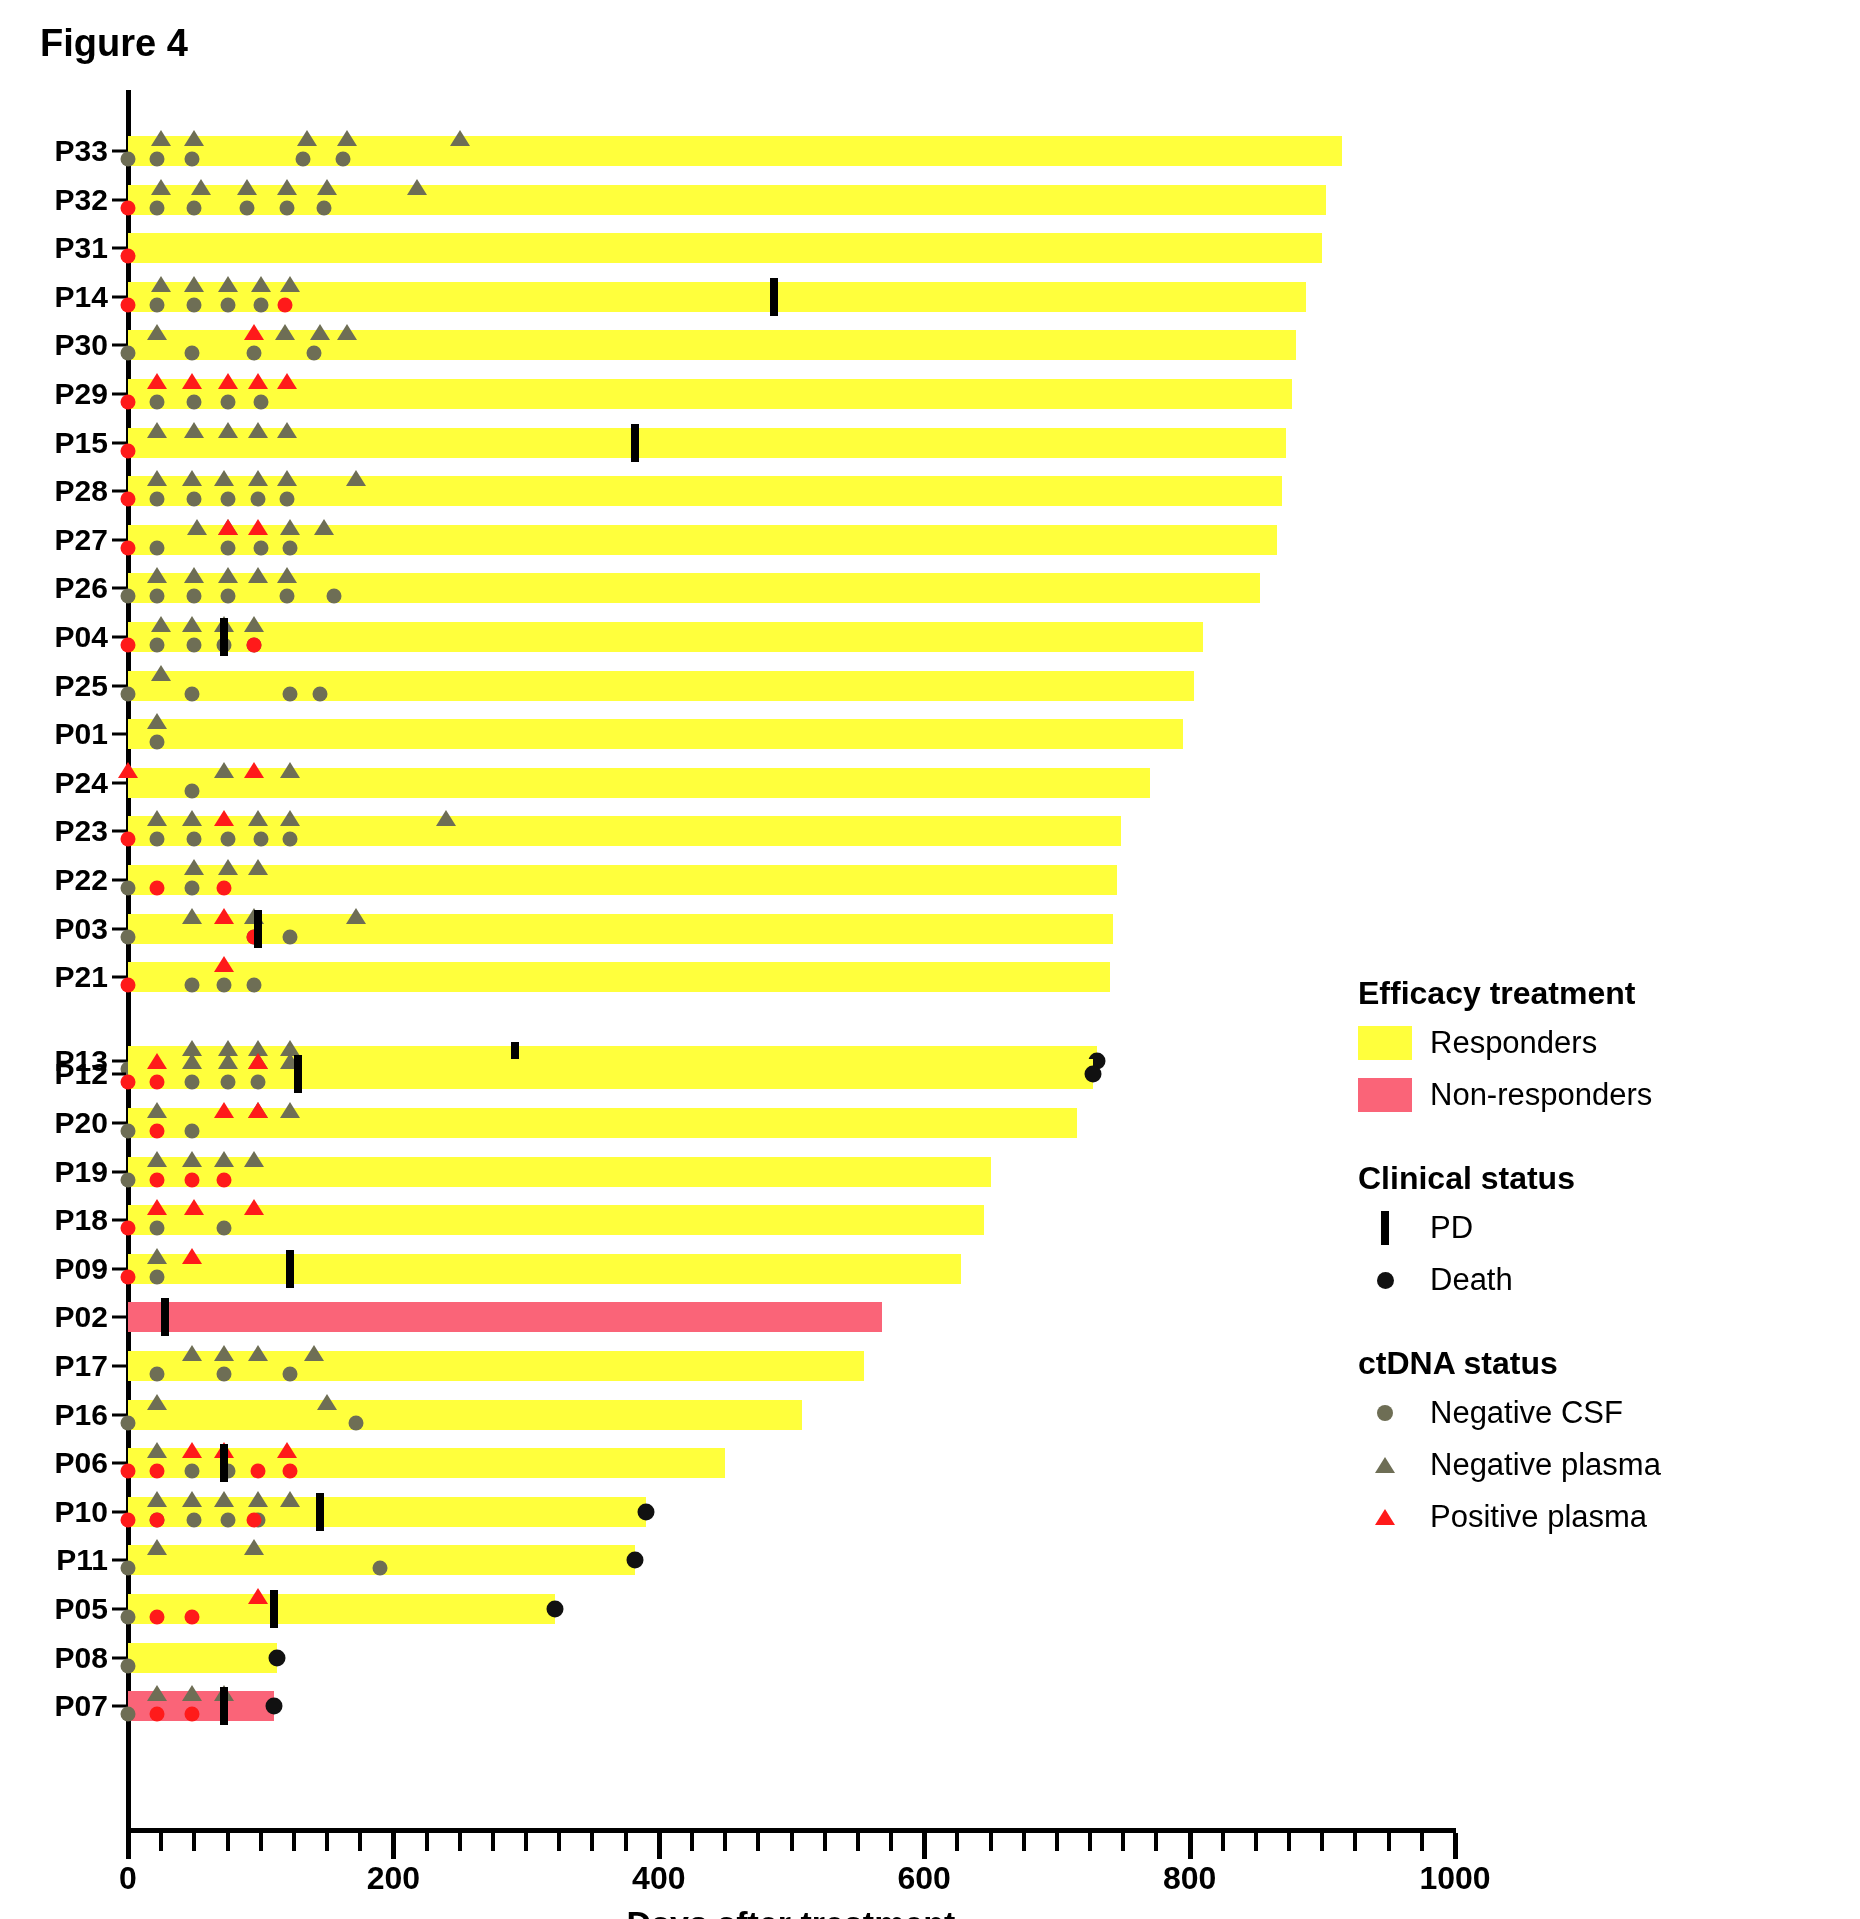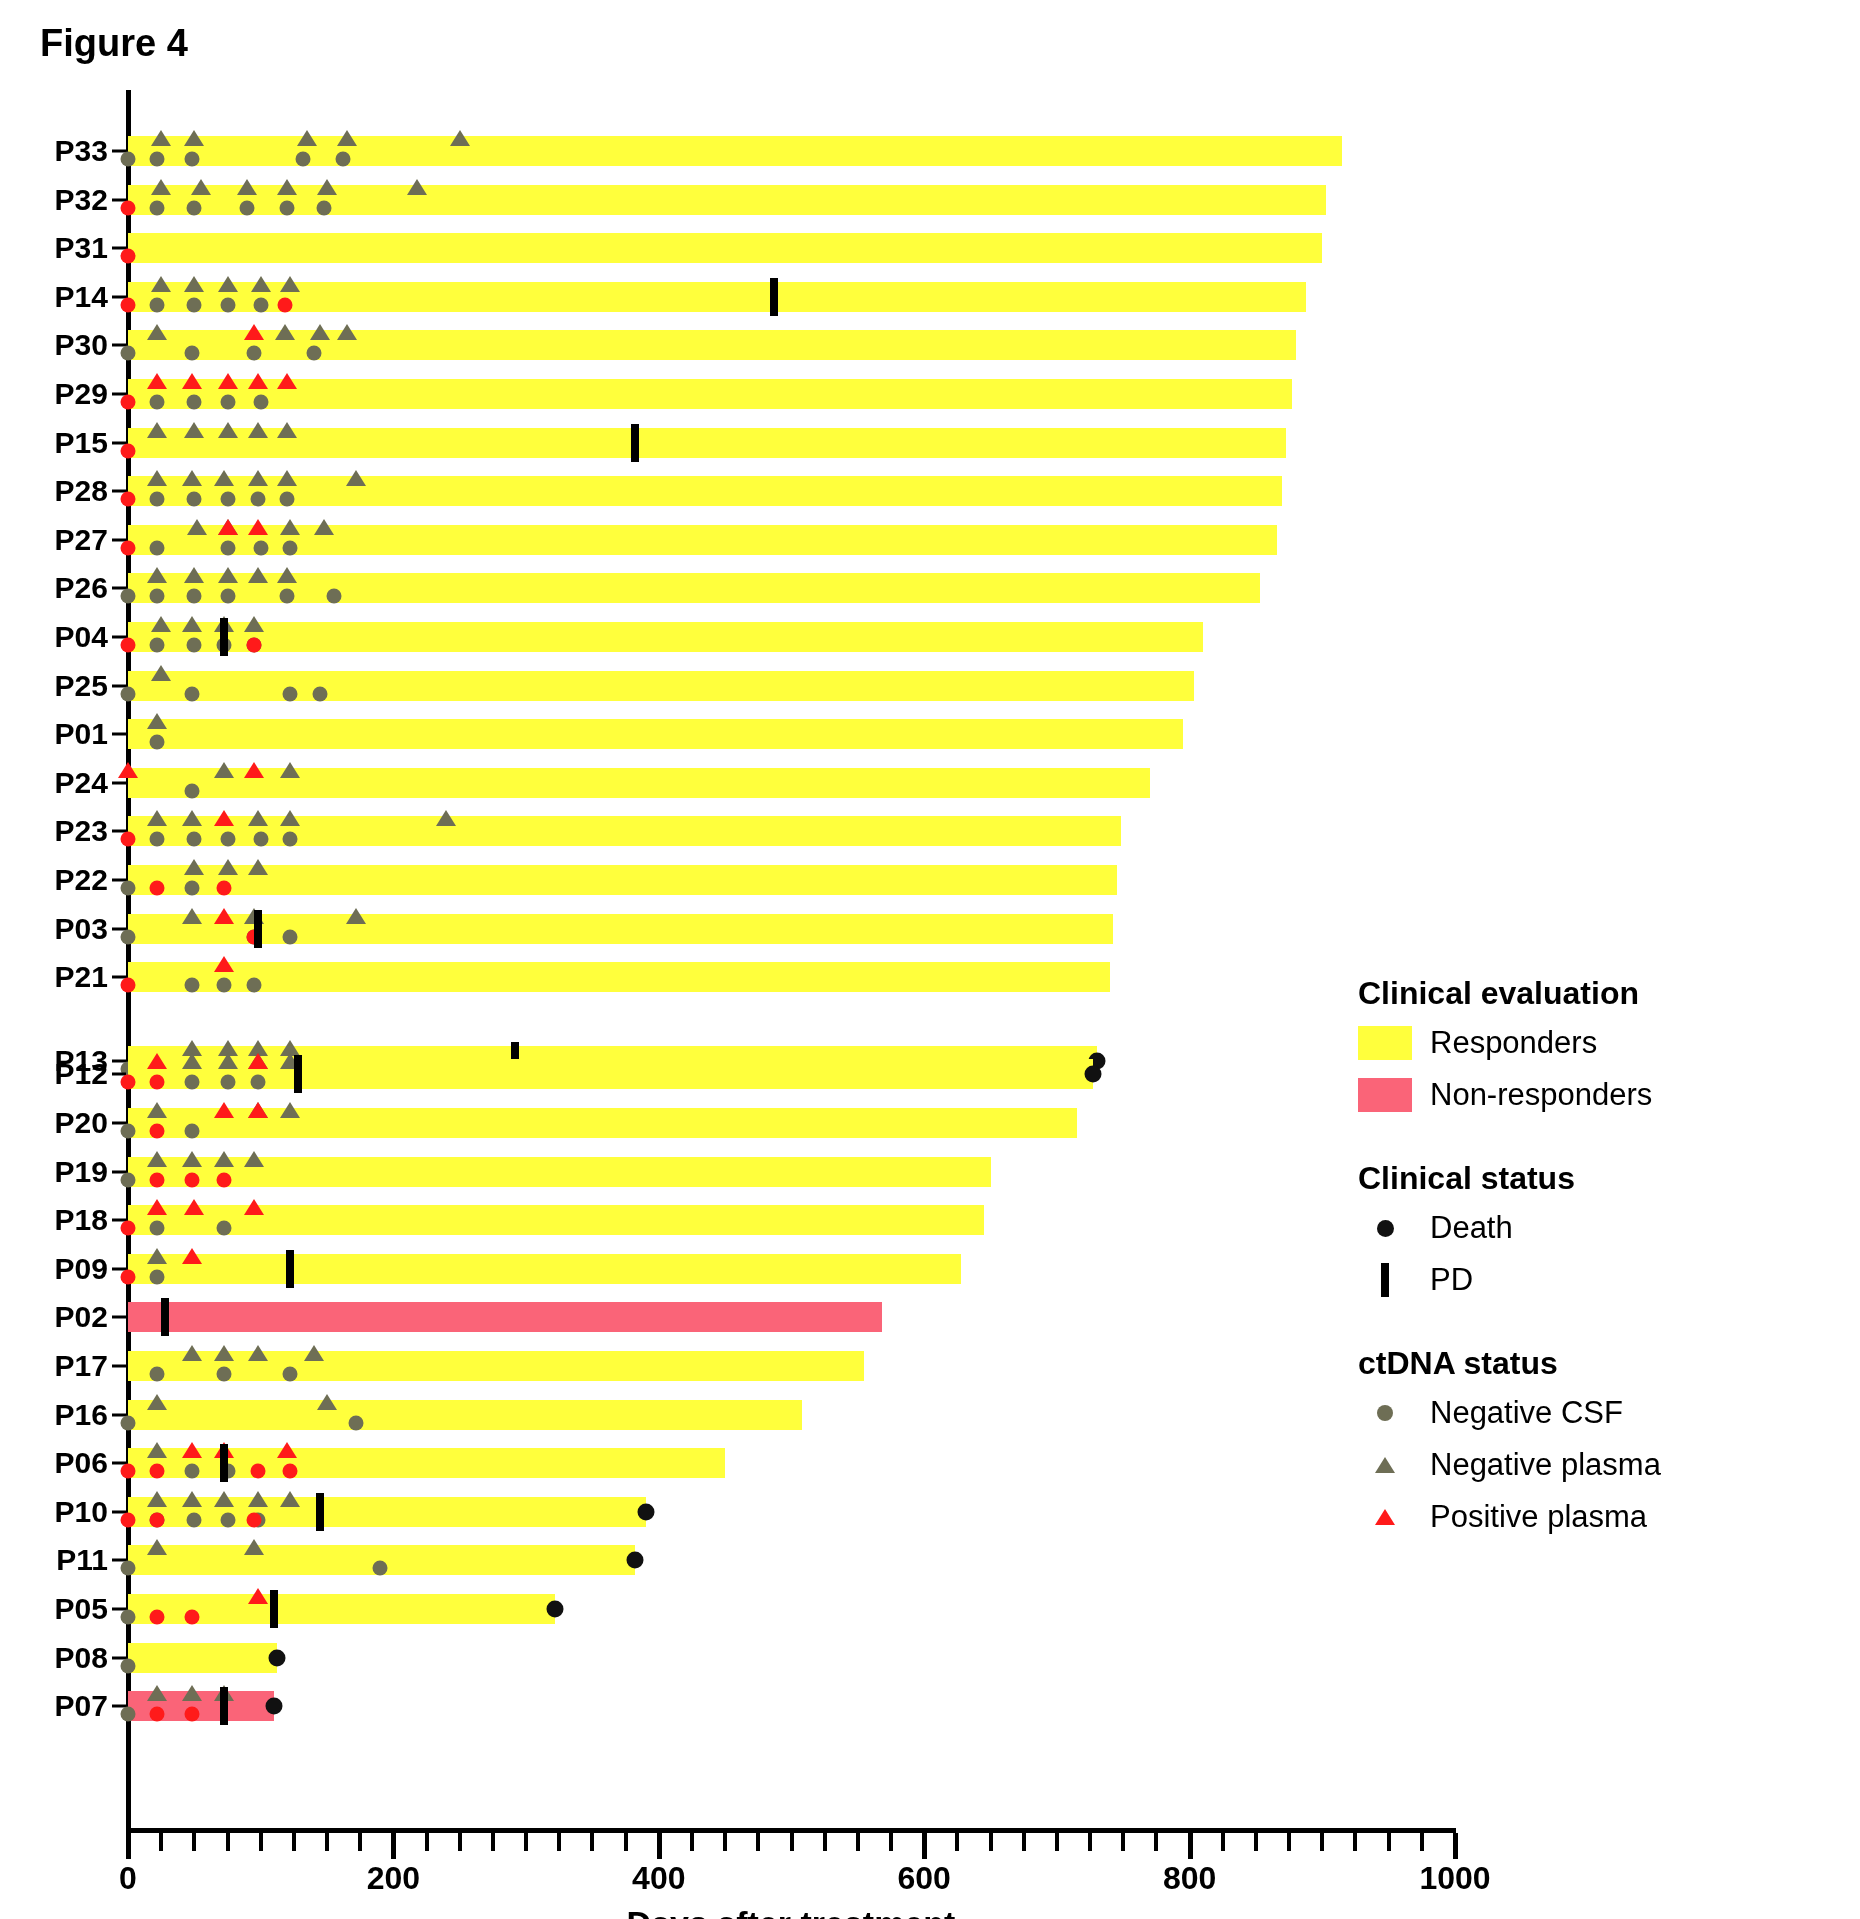--- a/index.html
+++ b/index.html
@@ -630,42 +630,42 @@
       <div class="xlab" style="left: 393.4px;">200</div>
       <div class="xlab" style="left: 658.8px;">400</div>
       <div class="xlab" style="left: 924.2px;">600</div>
       <div class="xlab" style="left: 1189.6px;">800</div>
       <div class="xlab" style="left: 1455px;">1000</div>
     </div>
   <div id="x-title">Days  after treatment</div>
 </div>
 
 <div id="legend">
-  <div class="leg-head">Clinical evaluation</div>
+  <div class="leg-head">Efficacy treatment</div>
   <div class="leg-row">
     <span class="swatch yellow"></span>
     <span>Responders</span>
   </div>
   <div class="leg-row">
     <span class="swatch pink"></span>
     <span>Non-responders</span>
   </div>
   <div class="leg-gap"></div>
   <div class="leg-head">Clinical status</div>
   <div class="leg-row">
     <span class="leg-ico">
+        <span style="width:8px;height:34px;background:#000;display:block;"></span>
+      </span>
+    <span>PD</span>
+  </div>
+  <div class="leg-row">
+    <span class="leg-ico">
         <span style="width:17px;height:17px;border-radius:50%;background:#111;display:block;"></span>
       </span>
     <span>Death</span>
-  </div>
-  <div class="leg-row">
-    <span class="leg-ico">
-        <span style="width:8px;height:34px;background:#000;display:block;"></span>
-      </span>
-    <span>PD</span>
   </div>
   <div class="leg-gap"></div>
   <div class="leg-head">ctDNA status</div>
   <div class="leg-row">
     <span class="leg-ico">
         <span style="width:16px;height:16px;border-radius:50%;background:#6e6e55;display:block;"></span>
       </span>
     <span>Negative CSF</span>
   </div>
   <div class="leg-row">

